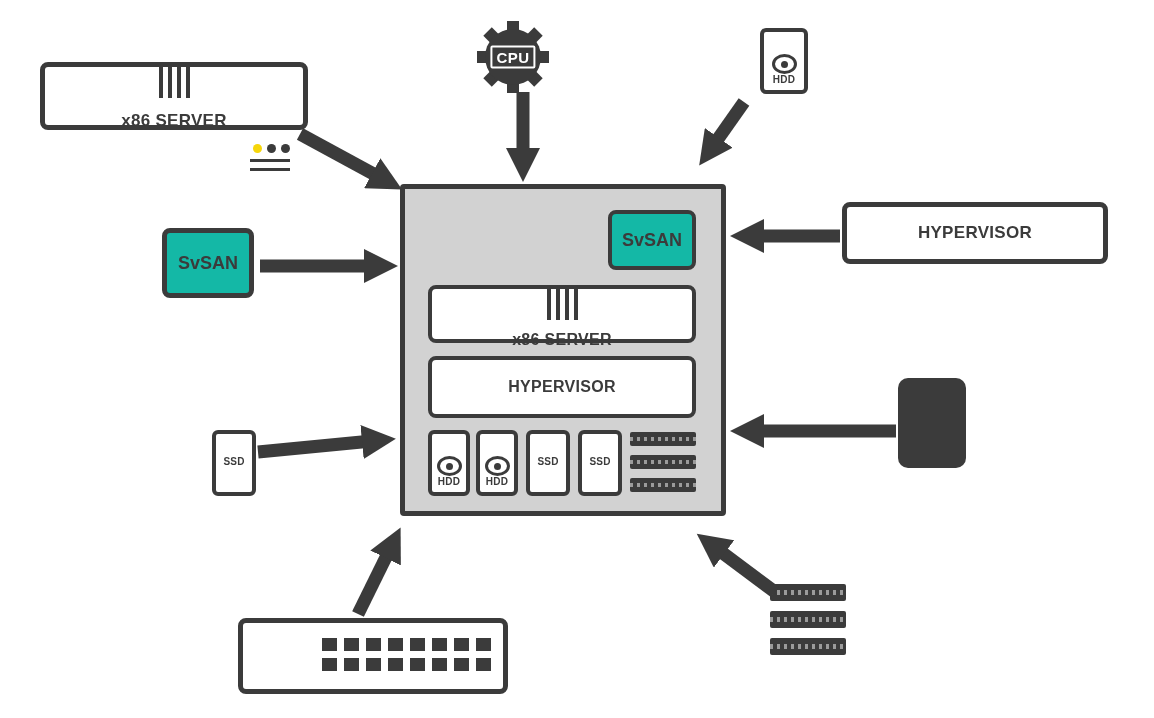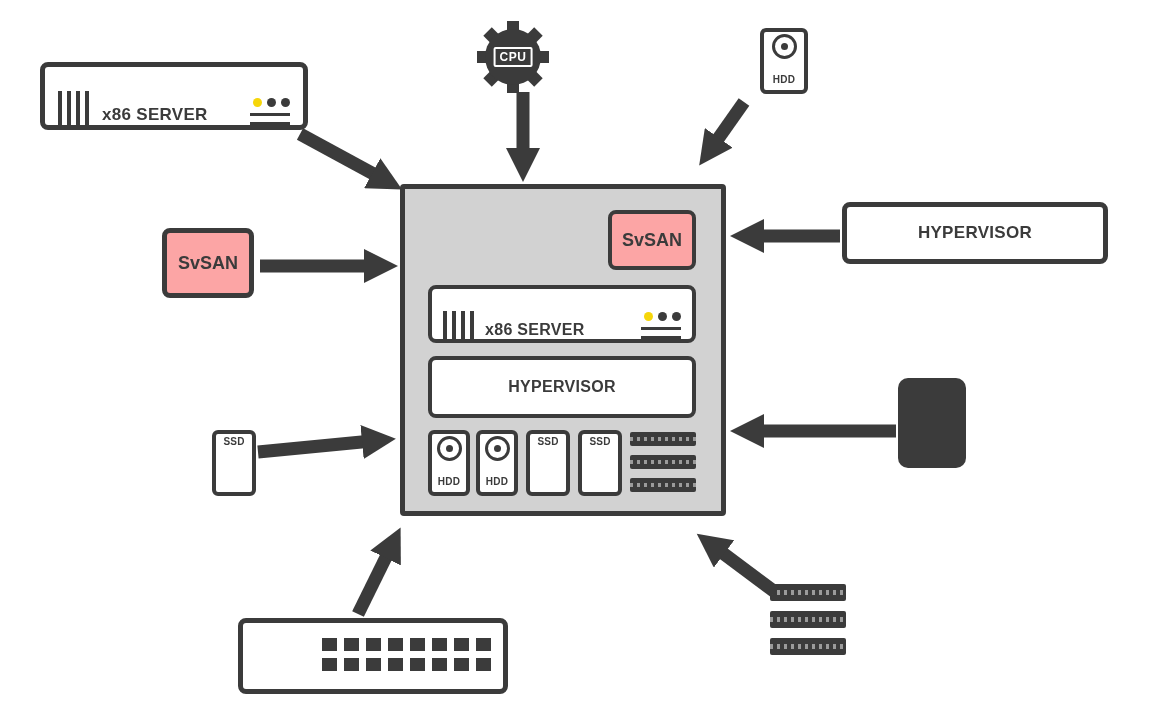--- a/index.html
+++ b/index.html
@@ -1,42 +1,42 @@
 <!DOCTYPE html>
 <html><head>
 <meta charset="utf-8">
 <style>
   * { box-sizing: border-box; margin: 0; padding: 0; }
   body { font-family: "Liberation Sans", sans-serif; background: #fff; }
   .canvas { position: relative; width: 1154px; height: 718px; background: #fff; overflow: hidden; }
 
   .box { position: absolute; background: #fff; border: 5px solid #3b3b3b; border-radius: 8px; }
-  .yellow { background: #fca5a5; }
+  .yellow { background: #14b8a6; }
   .panel { position: absolute; background: #d2d2d2; border: 5px solid #3b3b3b; border-radius: 4px; }
   .centered { display: flex; align-items: center; justify-content: center; }
 
   .biglabel { font-weight: bold; color: #3b3b3b; font-size: 17px; letter-spacing: .3px; }
   .svsan-label { font-weight: bold; color: #3b3b3b; font-size: 18px; }
 
   
-  .server-inner { display: flex; align-items: flex-end; width: 100%; height: 100%; padding: 0 13px; gap: 13px; }
+  .server-inner { display: flex; align-items: center; width: 100%; height: 100%; padding: 0 13px; gap: 13px; flex-direction: column; }
   .vents { width: 31px; height: 34px; flex: 0 0 31px;
     background: repeating-linear-gradient(90deg, #3b3b3b 0 4px, transparent 4px 9px); }
   .vents.small { height: 28px; }
   .leds { margin-left: auto; display: flex; flex-direction: column; gap: 6px; align-items: flex-end; }
   .dots { display: flex; gap: 5px; }
   .dot { width: 9px; height: 9px; border-radius: 50%; background: #3b3b3b; display: inline-block; }
   .dot.y { background: #f6d60a; }
   .lines { width: 40px; height: 12px;
     background: repeating-linear-gradient(0deg, #3b3b3b 0 3px, transparent 3px 9px); }
 
   
   .drive { position: absolute; background: #fff; border: 4px solid #3b3b3b; border-radius: 6px;
     display: flex; flex-direction: column; align-items: center; justify-content: space-between;
-    padding: 2px 3px 5px; }
+    padding: 22px 3px 5px; }
   .drive.center-label { justify-content: flex-start; }
   .dlabel { font-size: 10px; font-weight: bold; color: #3b3b3b; letter-spacing: .2px; }
   .platter { width: 25px; height: 25px; border: 3px solid #3b3b3b; border-radius: 50%; position: relative; }
   .platter::after { content: ""; position: absolute; left: 50%; top: 50%; width: 7px; height: 7px;
     margin: -3.5px 0 0 -3.5px; border-radius: 50%; background: #3b3b3b; }
 
   
   .stick { width: 66px; height: 14px; border-radius: 2px; background-color: #3b3b3b;
     background-image: repeating-linear-gradient(90deg, #9b9b9b 0 3px, transparent 3px 7px);
     background-size: 100% 4px; background-position: 0 5px; background-repeat: no-repeat; }
@@ -46,21 +46,21 @@
 
   
   .switch-grid { position: absolute; left: 79px; top: 15px; width: 169px; height: 33px;
     background-image:
       repeating-linear-gradient(0deg, transparent 0 13px, #fff 13px 20px),
       repeating-linear-gradient(90deg, #3b3b3b 0 15px, transparent 15px 22px); }
 
   
   .cpu-wrap { position: absolute; left: 476px; top: 20px; width: 74px; height: 74px; }
   .cpu-label { position: absolute; left: 50%; top: 50%; transform: translate(-50%,-50%);
-    color: #fff; font-weight: bold; font-size: 12px; border: 2px solid #fff; padding: 1px 4px;
+    color: #fff; font-weight: bold; font-size: 15px; border: 2px solid #fff; padding: 1px 4px;
     border-radius: 2px; letter-spacing: .5px; }
 
   
   .storage-drive { position: absolute; left: 898px; top: 378px; width: 68px; height: 90px;
     background: #3b3b3b; border-radius: 10px; }
 
   .arrows-layer { position: absolute; left: 0; top: 0; pointer-events: none; }
 </style>
 </head>
 <body>

